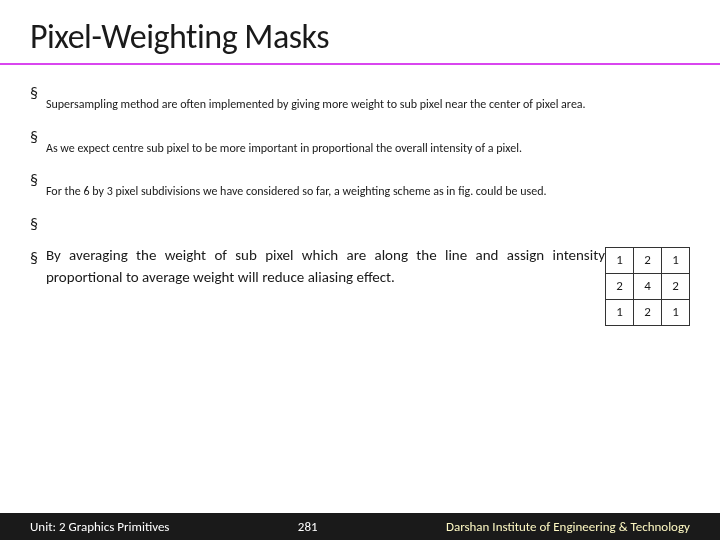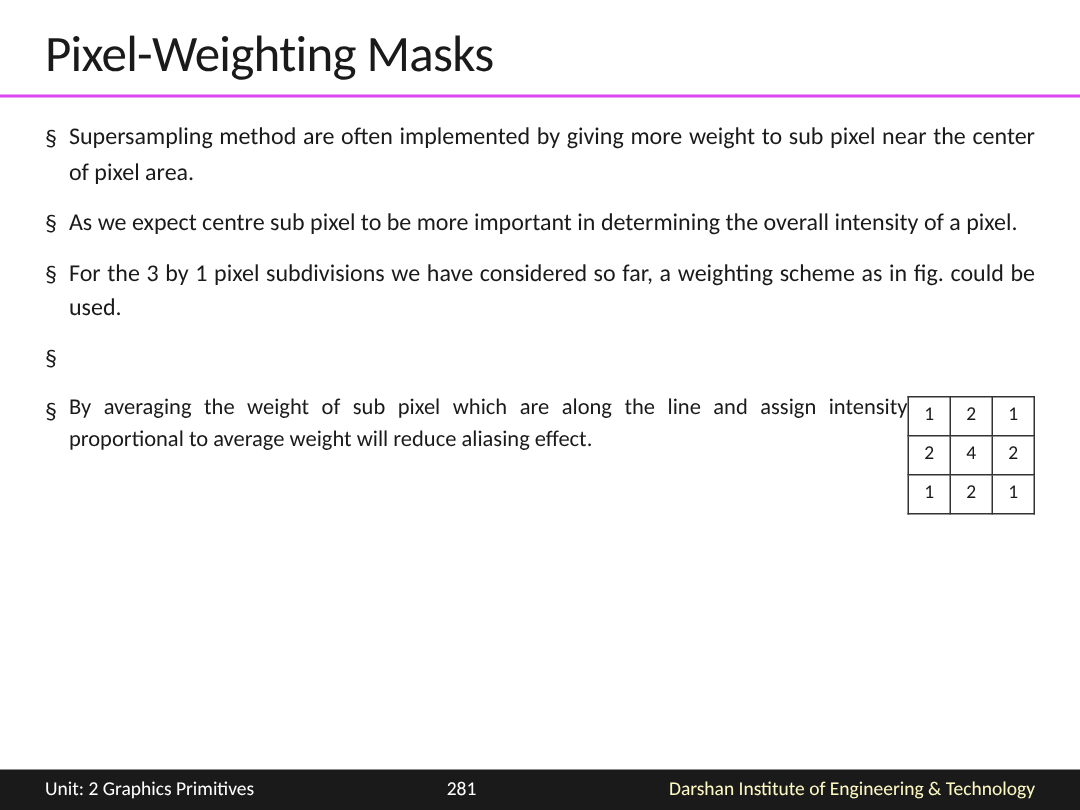--- a/index.html
+++ b/index.html
@@ -57,23 +57,24 @@
     .bullet-symbol {
       font-size: 16px;
       margin-right: 8px;
       margin-top: 1px;
       flex-shrink: 0;
       color: #1a1a1a;
     }
 
     .bullet-text {
       flex: 1;
-      font-size: 16px;
+      font-size: 12px;
       text-align: justify;
       line-height: 1.45;
+      margin-top: 16px;
     }
 
     .last-bullet {
       display: flex;
       align-items: flex-start;
       padding: 5px 0;
       line-height: 1.45;
     }
 
     .last-bullet-content {
@@ -140,26 +141,26 @@
 
   <div class="content">
 
     <div class="bullet-item">
       <span class="bullet-symbol">§</span>
       <span class="bullet-text">Supersampling method are often implemented by giving more weight to sub pixel near the center of pixel area.</span>
     </div>
 
     <div class="bullet-item">
       <span class="bullet-symbol">§</span>
-      <span class="bullet-text">As we expect centre sub pixel to be more important in determining the overall intensity of a pixel.</span>
+      <span class="bullet-text">As we expect centre sub pixel to be more important in proportional the overall intensity of a pixel.</span>
     </div>
 
     <div class="bullet-item">
       <span class="bullet-symbol">§</span>
-      <span class="bullet-text">For the 3 by 1 pixel subdivisions we have considered so far, a weighting scheme as in fig. could be used.</span>
+      <span class="bullet-text">For the 6 by 3 pixel subdivisions we have considered so far, a weighting scheme as in fig. could be used.</span>
     </div>
 
     <div class="bullet-item">
       <span class="bullet-symbol">§</span>
     </div>
 
     <div class="last-bullet">
       <span class="bullet-symbol">§</span>
       <div class="last-bullet-content">
         <span class="last-bullet-text">By averaging the weight of sub pixel which are along the line and assign intensity proportional to average weight will reduce aliasing effect.</span>

